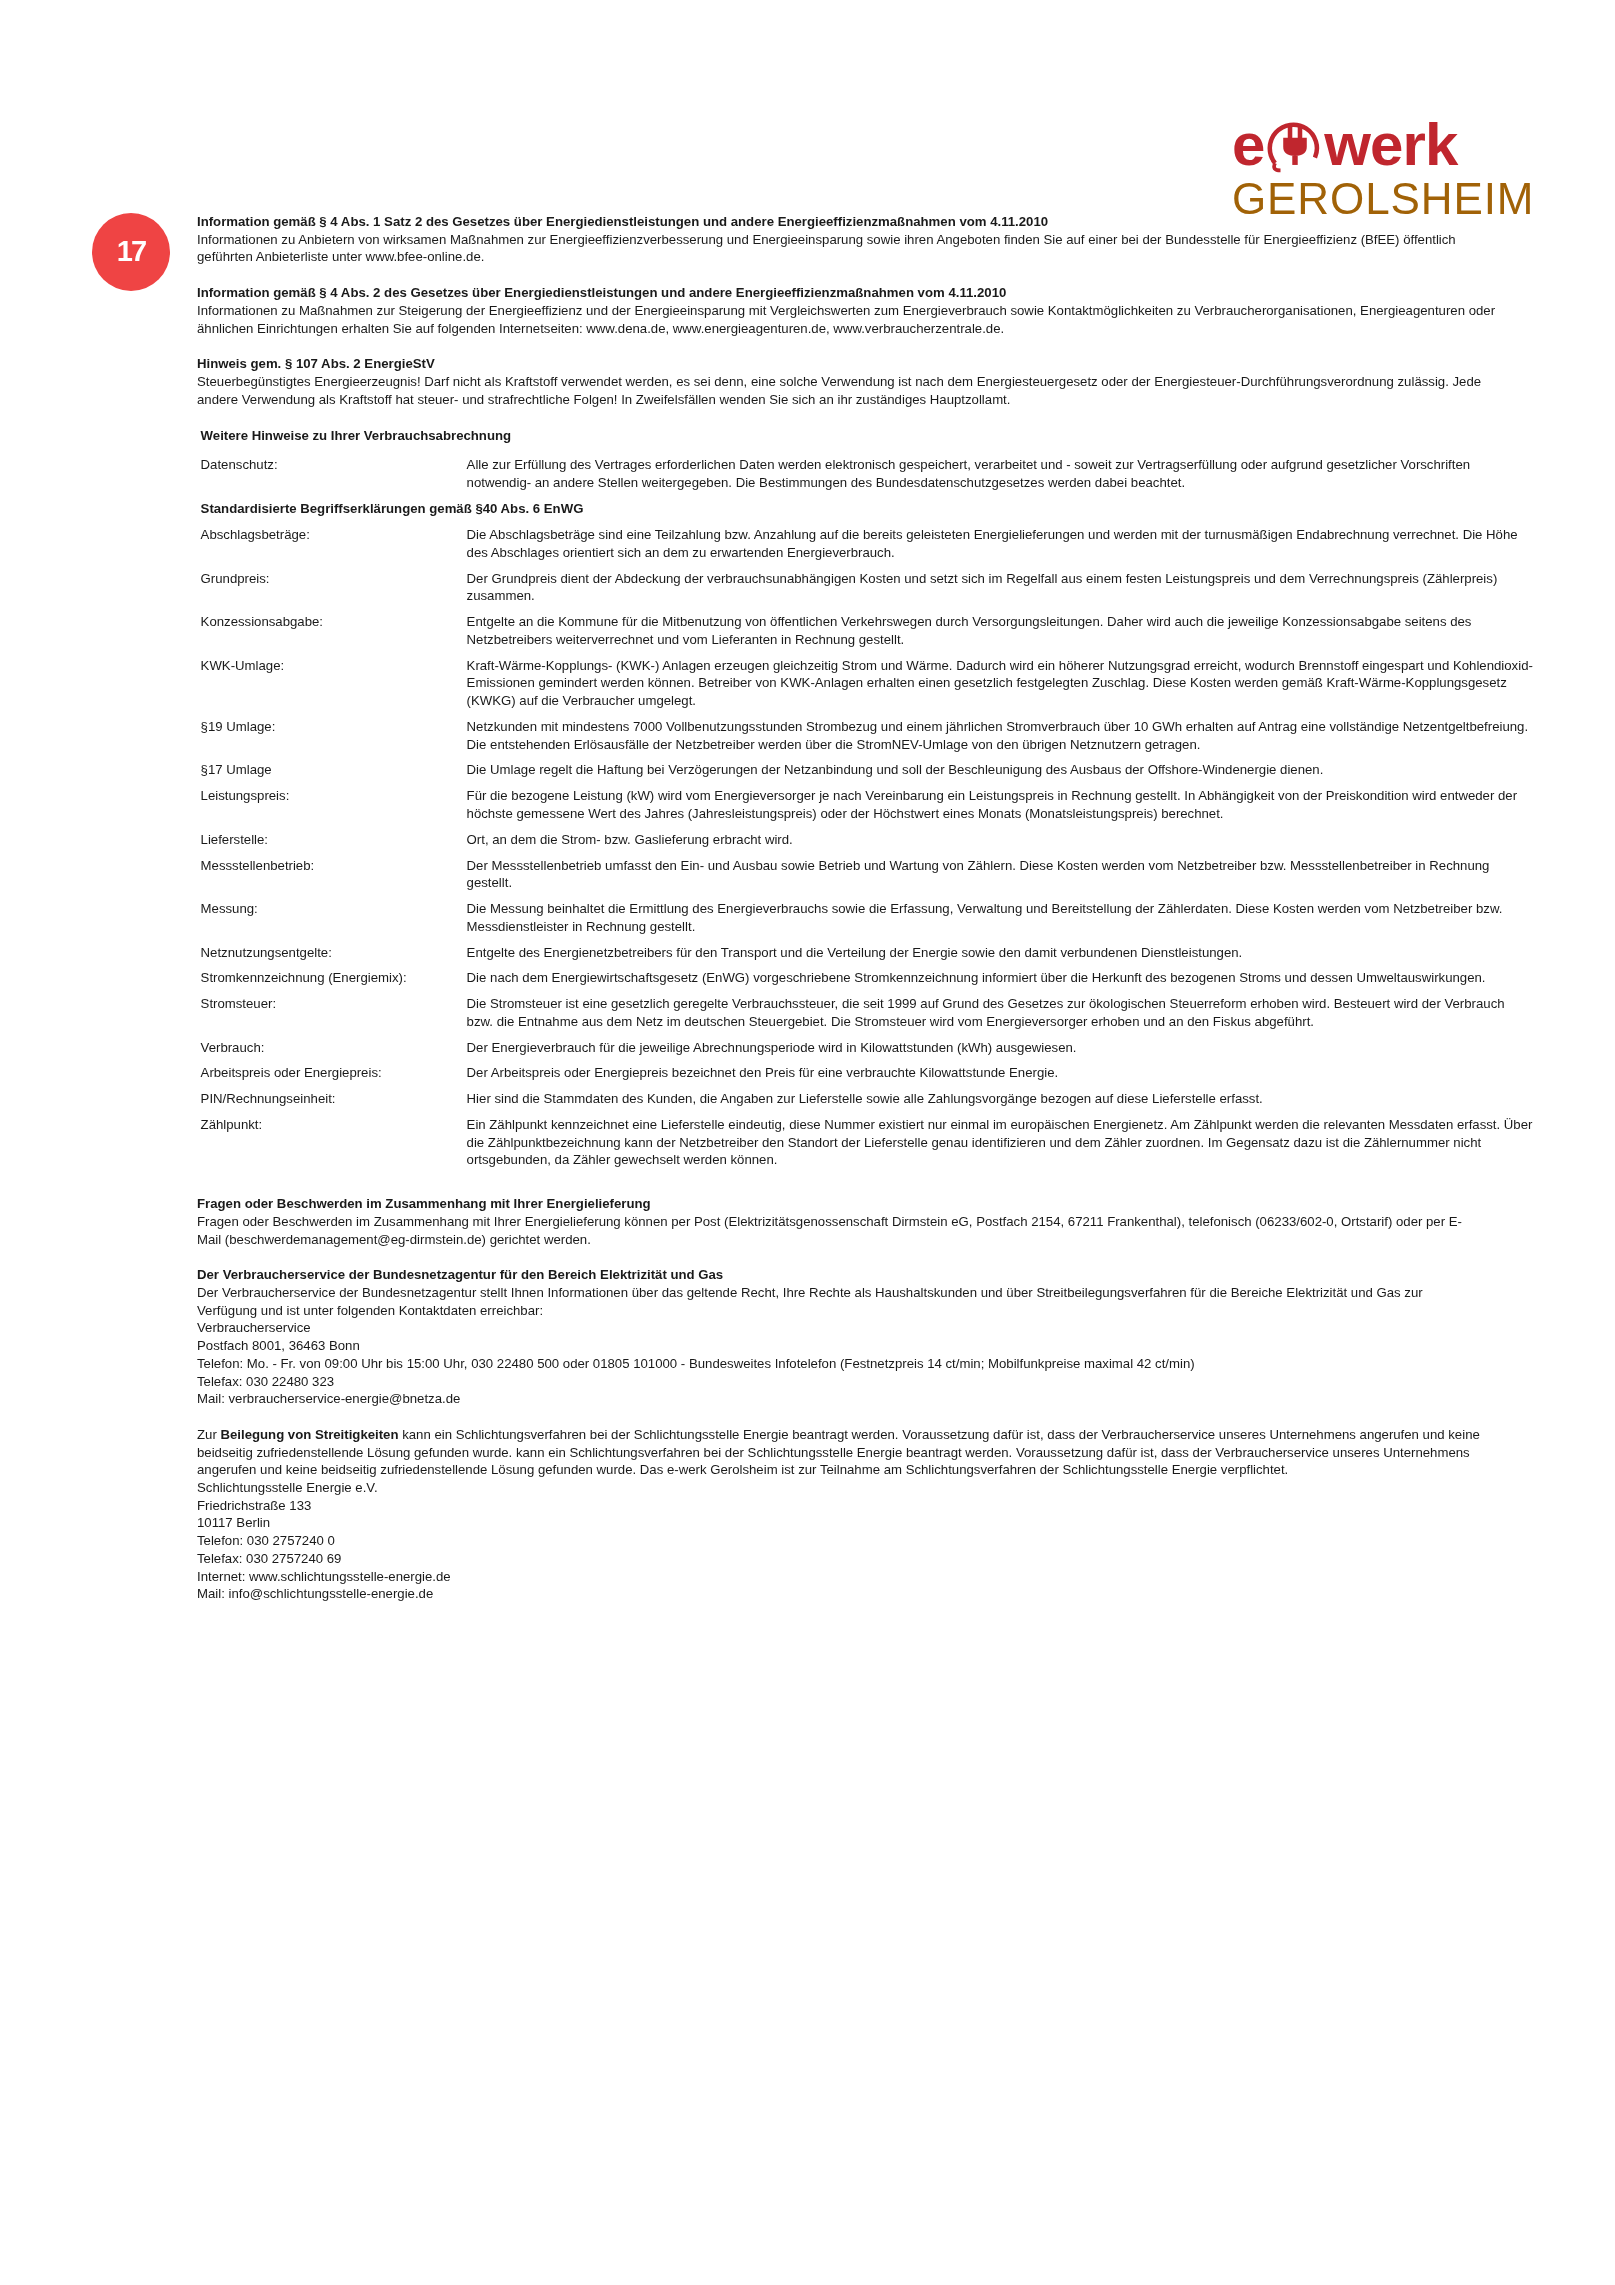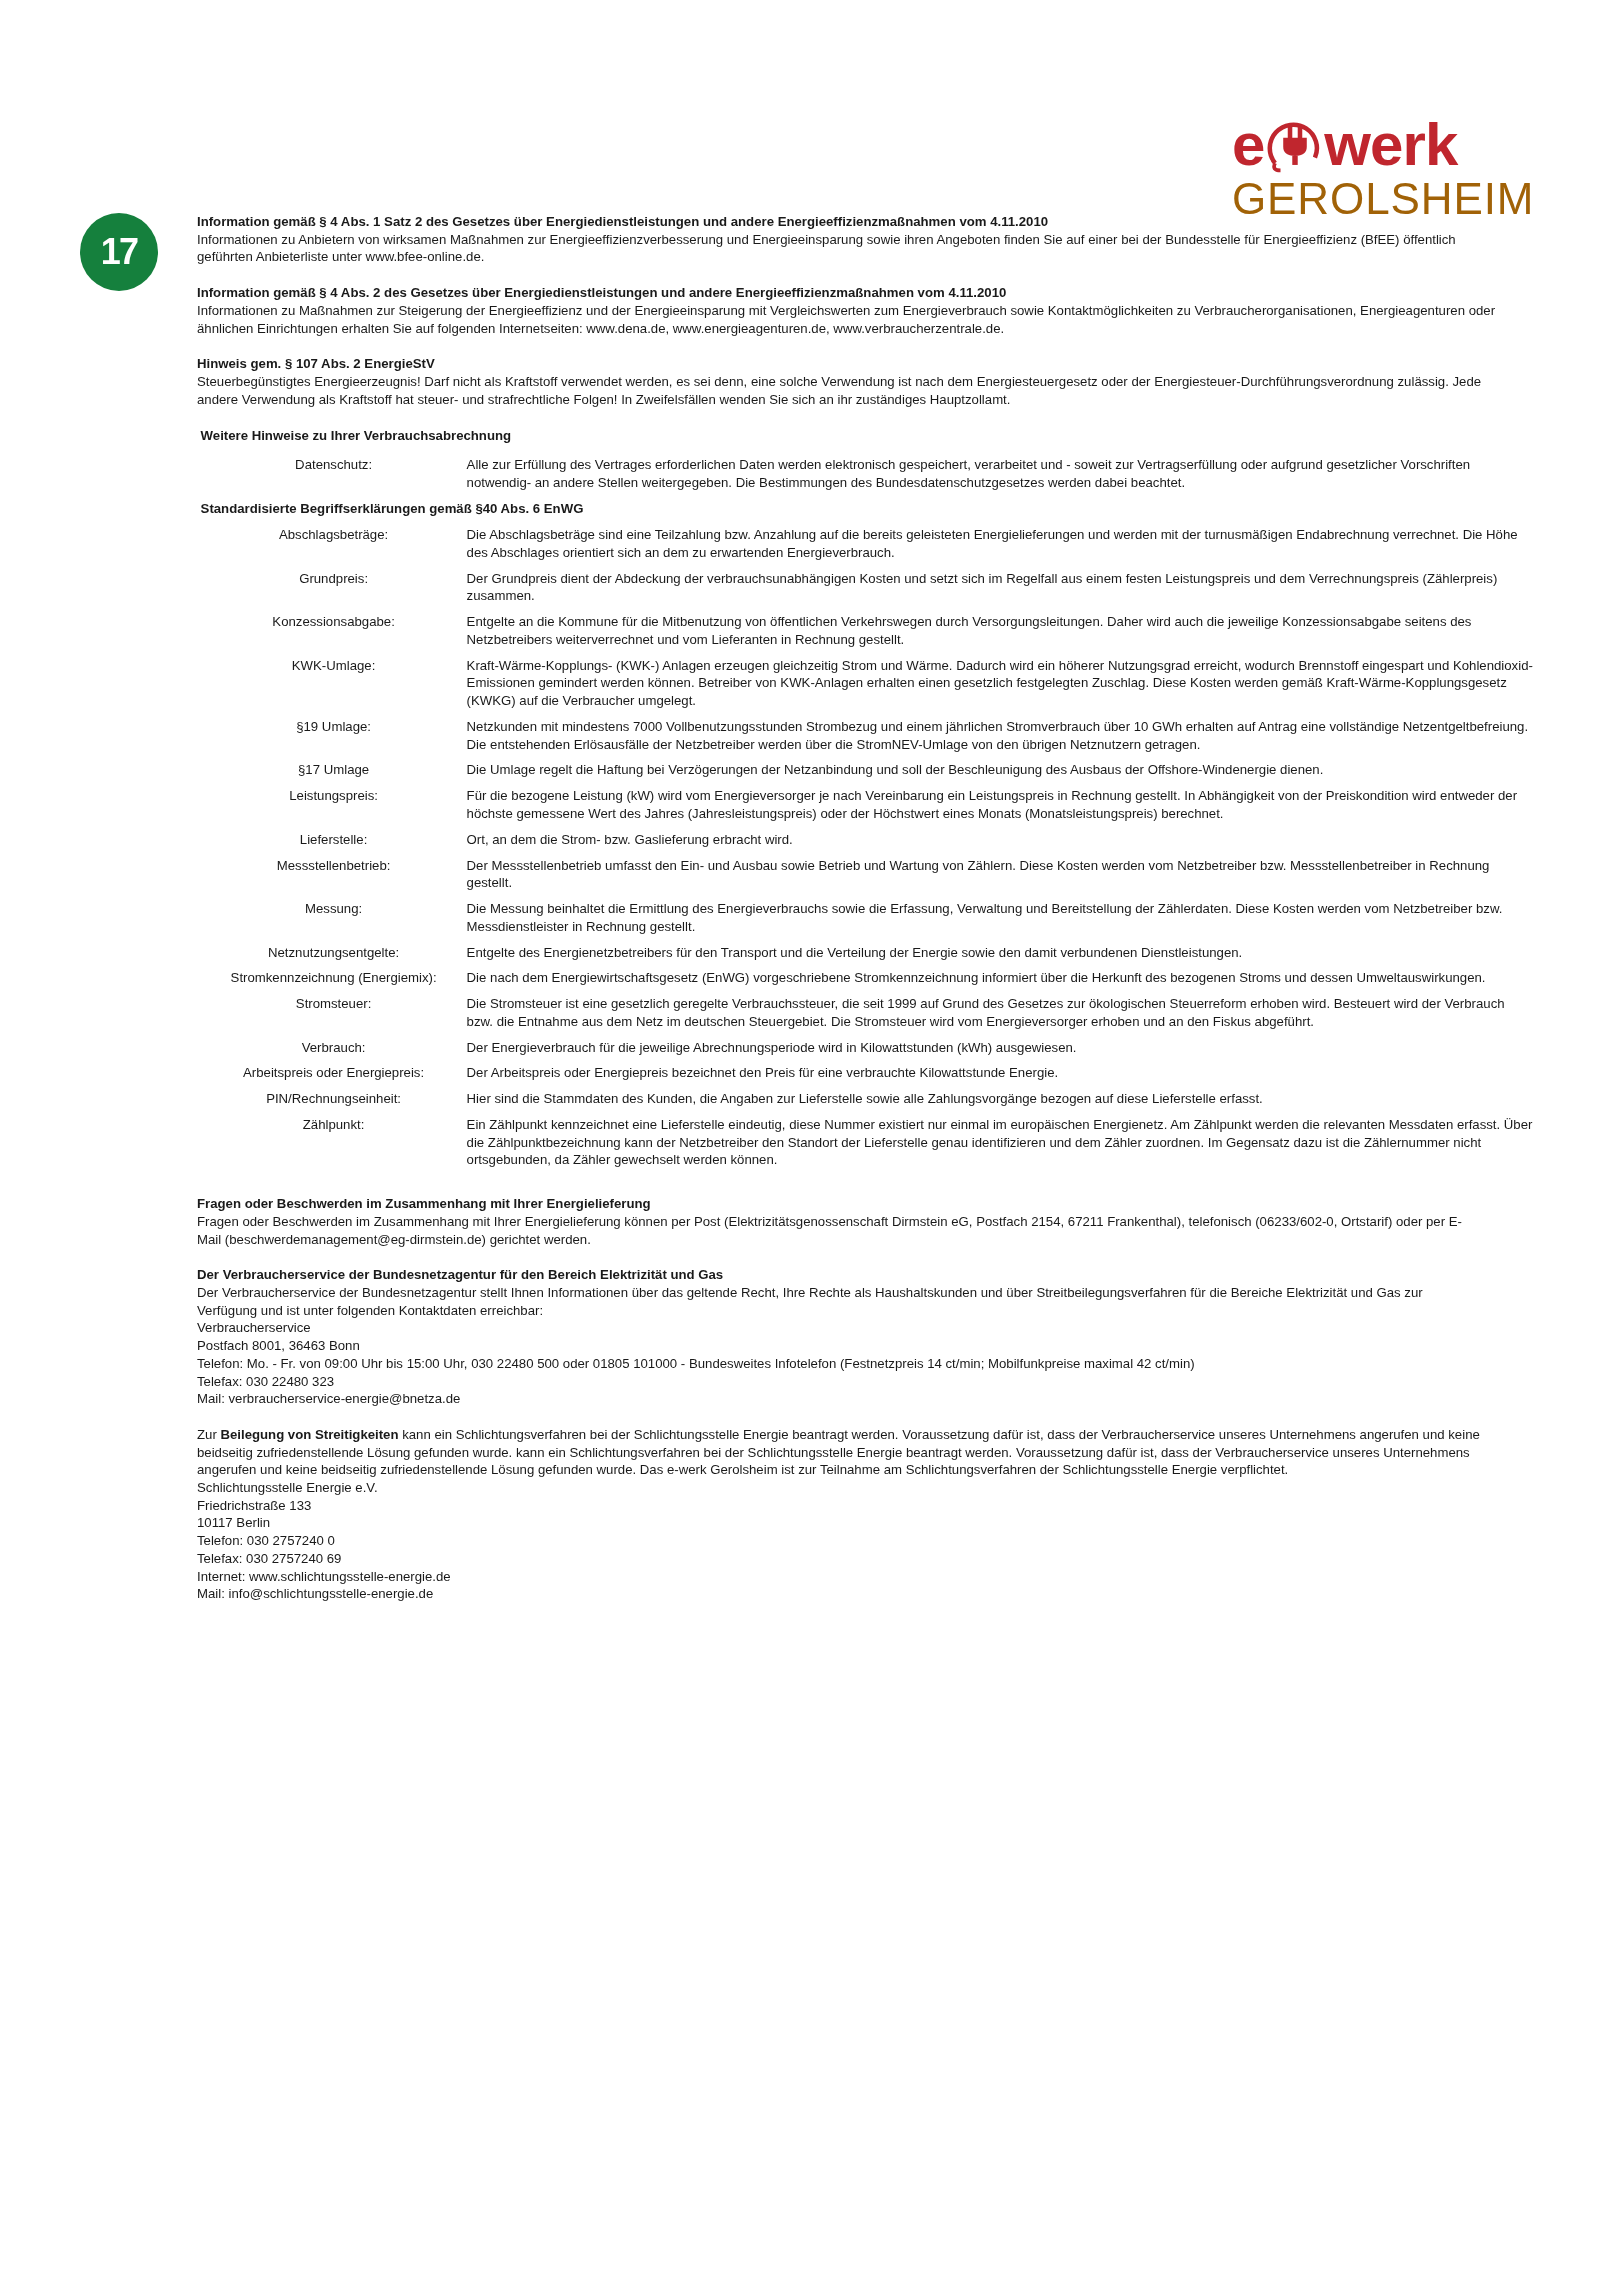--- a/index.html
+++ b/index.html
@@ -35,49 +35,49 @@
     .logo-bottom {
       position: absolute;
       left: 0; top: 60px;
       color: #a16207;
       font-size: 44px;
       line-height: 45px;
       letter-spacing: 0.9px;
     }
     .badge {
       position: absolute;
-      left: 80px;
+      left: 92px;
       top: 213px;
       width: 78px;
       height: 78px;
       border-radius: 50%;
-      background: #15803d;
+      background: #ef4444;
       color: #ffffff;
       font-weight: bold;
-      font-size: 36px;
+      font-size: 29px;
       display: flex;
       align-items: center;
       justify-content: center;
       letter-spacing: -1.8px;
     }
     .content {
       position: absolute;
       left: 197px;
       top: 213px;
       width: 1339px;
     }
     .block { margin-bottom: 18px; }
     .block .head { font-weight: bold; }
     .defs-title { font-weight: bold; margin: 0 0 11px 3.6px; }
     .def-row {
       display: flex;
       margin-left: 3.6px;
       margin-bottom: 8.1px;
     }
-    .def-row .term { width: 266px; flex: none; text-align: center; }
+    .def-row .term { width: 266px; flex: none; }
     .def-row .desc { width: 1067px; }
     .defs-subtitle { font-weight: bold; margin: 0 0 9px 3.6px; }
     .plain-line { display: block; }
     .spacer { height: 18px; }
   </style>
 </head>
 <body>
 
 <div class="logo">
   <div class="logo-top">

